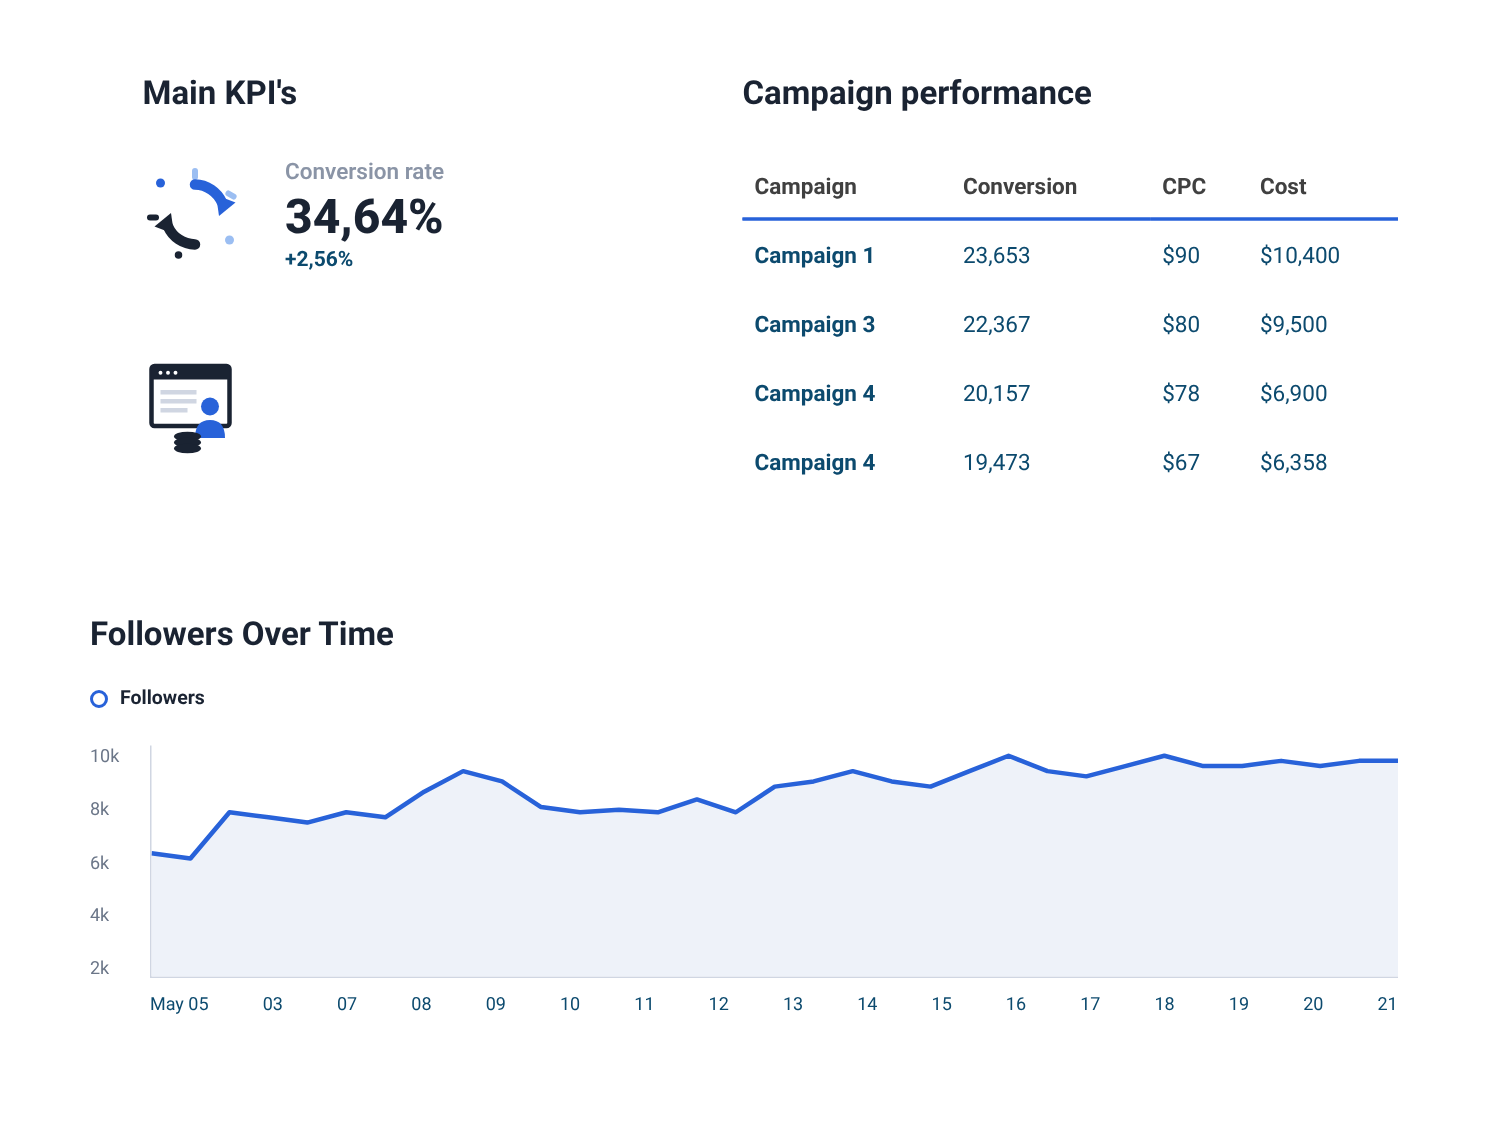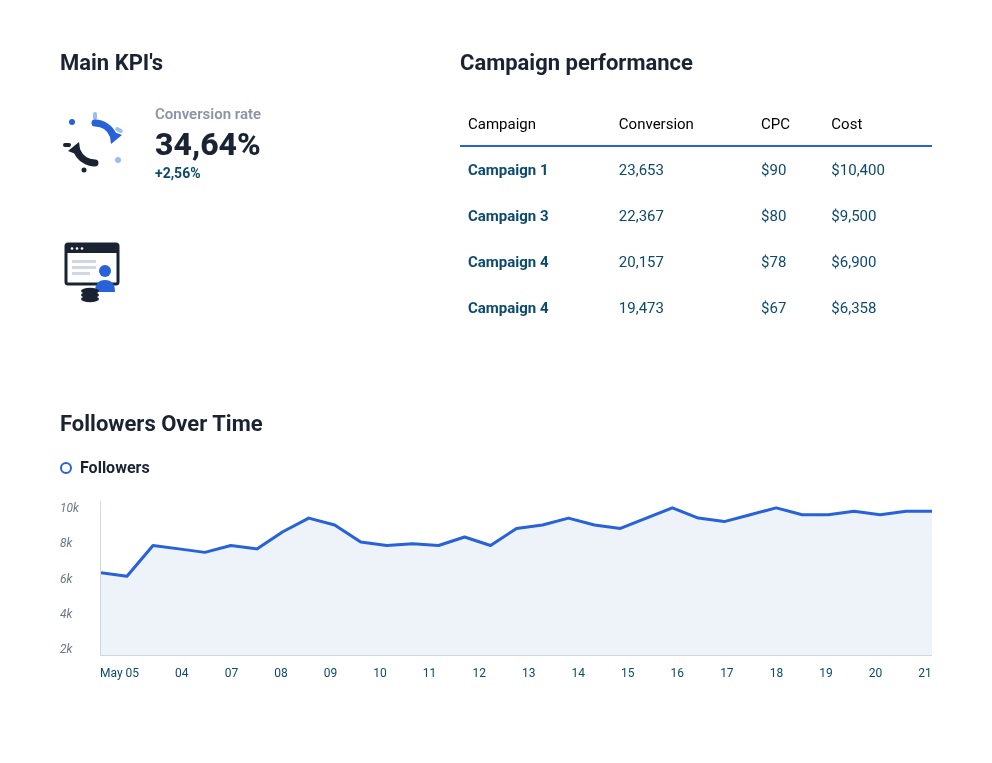--- a/index.html
+++ b/index.html
@@ -9,20 +9,21 @@
       width: 992px;
       height: 763px;
       border-radius: 24px;
       padding: 50px 60px;
       color: #1a2332;
     }
     .top-row {
       display: flex;
       gap: 70px;
       margin-bottom: 50px;
+      margin-left: 35px;
     }
     .kpi-col { flex: 0 0 330px; }
     .campaign-col { flex: 1; }
     h2 {
       font-size: 22px;
       font-weight: 700;
       color: #1a2332;
       margin-bottom: 30px;
     }
     .kpi-card {
@@ -46,49 +47,49 @@
     }
     .kpi-delta {
       font-size: 14px;
       font-weight: 700;
       color: #0c4a6e;
     }
     table { width: 100%; border-collapse: collapse; }
     thead th {
       text-align: left;
       font-size: 15px;
-      font-weight: 400;
-      color: #000000;
+      font-weight: 700;
+      color: #404040;
       padding: 10px 8px 12px 8px;
       border-bottom: 2.5px solid #2862d9;
     }
     tbody td {
       padding: 14px 8px;
       font-size: 15px;
       color: #0c4a6e;
     }
     tbody td:first-child { font-weight: 700; }
     .chart-section h2 { margin-bottom: 22px; }
     .legend {
       display: flex;
       align-items: center;
       gap: 8px;
       margin-bottom: 24px;
     }
     .legend-marker {
       width: 12px; height: 12px; border-radius: 50%;
       border: 2px solid #2862d9; background: #fff;
     }
-    .legend-label { font-size: 16px; font-weight: 700; color: #1a2332; }
+    .legend-label { font-size: 13px; font-weight: 700; color: #1a2332; }
     .chart-area { position: relative; height: 185px; }
     .y-axis {
       position: absolute; left: 0; top: 0; bottom: 30px; width: 34px;
       display: flex; flex-direction: column; justify-content: space-between;
     }
-    .y-tick { font-size: 12px; color: #6b7688; text-align: left; font-style: italic; }
+    .y-tick { font-size: 12px; color: #6b7688; text-align: left; }
     .x-axis {
       position: absolute; left: 40px; right: 0; bottom: 0; height: 20px;
       display: flex; justify-content: space-between;
     }
     .x-tick { font-size: 12px; color: #0c4a6e; }
     .plot {
       position: absolute; left: 40px; right: 0; top: 0; bottom: 30px;
       border-left: 1px solid #d0d6e2; border-bottom: 1px solid #d0d6e2;
     }
   </style>
@@ -196,21 +197,21 @@
         <div class="y-tick">6k</div>
         <div class="y-tick">4k</div>
         <div class="y-tick">2k</div>
       </div>
     <div class="plot"><svg id="plot-svg" viewBox="0 0 820 155" preserveAspectRatio="none" style="width:100%;height:100%">
           <path d="M0.0 72.3 L25.6 75.8 L51.3 44.8 L76.9 48.2 L102.5 51.7 L128.1 44.8 L153.8 48.2 L179.4 31.0 L205.0 17.2 L230.6 24.1 L256.3 41.3 L281.9 44.8 L307.5 43.1 L333.1 44.8 L358.8 36.2 L384.4 44.8 L410.0 27.6 L435.6 24.1 L461.3 17.2 L486.9 24.1 L512.5 27.6 L538.1 17.2 L563.8 6.9 L589.4 17.2 L615.0 20.7 L640.6 13.8 L666.3 6.9 L691.9 13.8 L717.5 13.8 L743.1 10.3 L768.8 13.8 L794.4 10.3 L820.0 10.3 L 820 155 L 0 155 Z" fill="#eef2f9"></path>
           <path d="M0.0 72.3 L25.6 75.8 L51.3 44.8 L76.9 48.2 L102.5 51.7 L128.1 44.8 L153.8 48.2 L179.4 31.0 L205.0 17.2 L230.6 24.1 L256.3 41.3 L281.9 44.8 L307.5 43.1 L333.1 44.8 L358.8 36.2 L384.4 44.8 L410.0 27.6 L435.6 24.1 L461.3 17.2 L486.9 24.1 L512.5 27.6 L538.1 17.2 L563.8 6.9 L589.4 17.2 L615.0 20.7 L640.6 13.8 L666.3 6.9 L691.9 13.8 L717.5 13.8 L743.1 10.3 L768.8 13.8 L794.4 10.3 L820.0 10.3" fill="none" stroke="#2862d9" stroke-width="3" stroke-linejoin="round"></path>
         </svg></div>
     <div class="x-axis" id="x-axis">
         <div class="x-tick">May 05</div>
-        <div class="x-tick">04</div>
+        <div class="x-tick">03</div>
         <div class="x-tick">07</div>
         <div class="x-tick">08</div>
         <div class="x-tick">09</div>
         <div class="x-tick">10</div>
         <div class="x-tick">11</div>
         <div class="x-tick">12</div>
         <div class="x-tick">13</div>
         <div class="x-tick">14</div>
         <div class="x-tick">15</div>
         <div class="x-tick">16</div>

